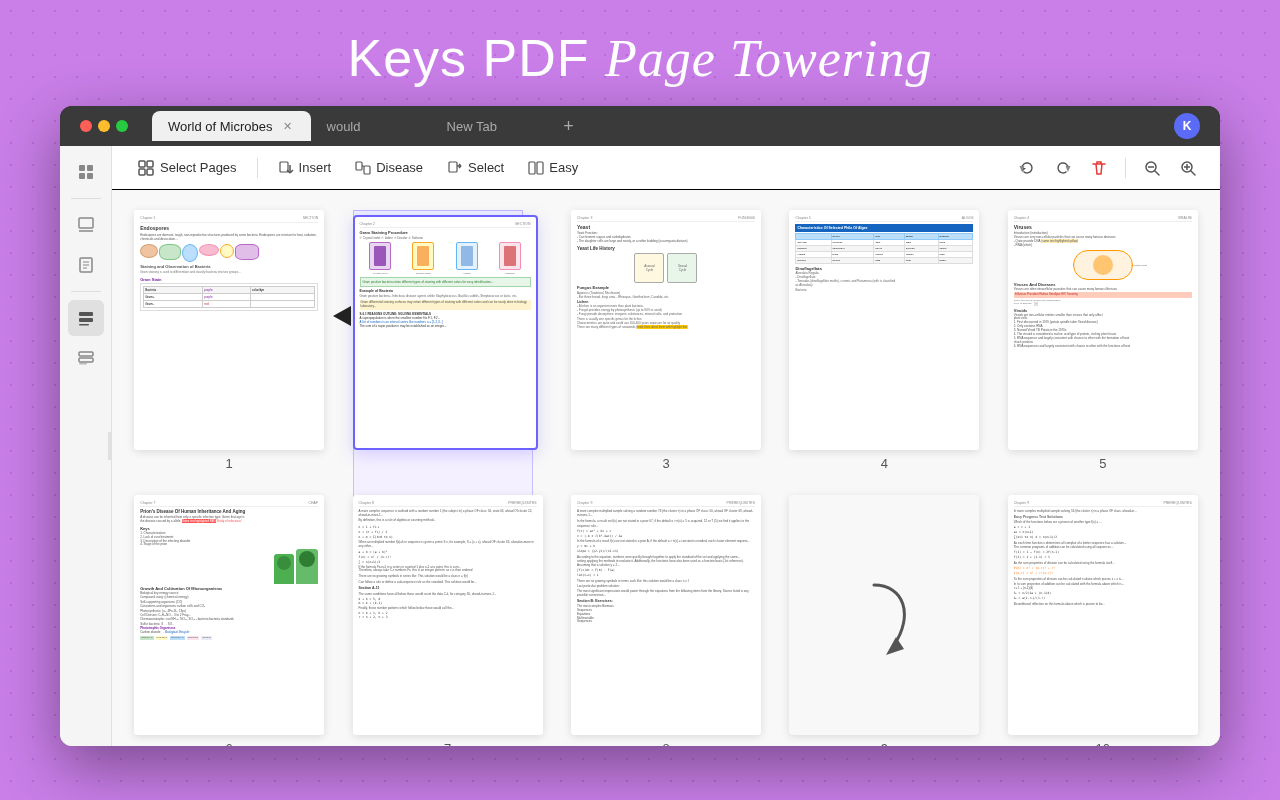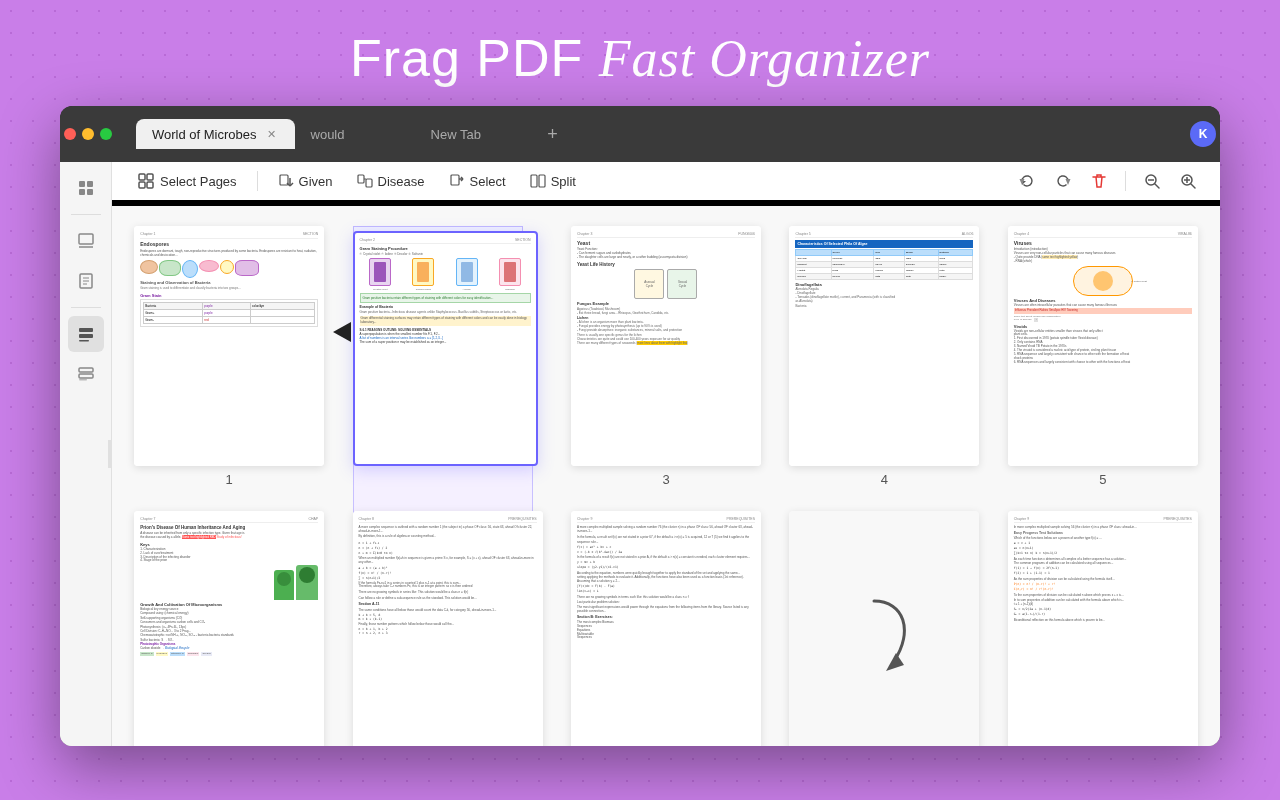--- a/index.html
+++ b/index.html
@@ -42,26 +42,26 @@
       background: #2a2a2a;
       border-radius: 12px;
       box-shadow: 0 20px 60px rgba(0,0,0,0.4);
       display: flex;
       flex-direction: column;
       overflow: hidden;
     }
 
     
     .title-bar {
-      height: 56px;
+      height: 40px;
       background: #3a3a3a;
       border-radius: 12px 12px 0 0;
       display: flex;
       align-items: center;
-      padding: 0 4px;
+      padding: 0 20px;
       gap: 8px;
       flex-shrink: 0;
     }
     .traffic-lights {
       display: flex;
       gap: 6px;
       align-items: center;
     }
     .traffic-light {
       width: 12px;
@@ -201,21 +201,21 @@
       flex-direction: column;
       background: #f8f8f8;
       position: relative;
       overflow: hidden;
     }
 
     
     .toolbar {
       height: 44px;
       background: #ffffff;
-      border-bottom: 6px solid #000000;
+      border-bottom: 1px solid #000000;
       display: flex;
       align-items: center;
       padding: 0 16px;
       gap: 4px;
       flex-shrink: 0;
     }
     .toolbar-divider {
       width: 1px;
       height: 20px;
       background: #ddd;
@@ -339,22 +339,22 @@
     
     .pages-grid::-webkit-scrollbar { width: 6px; }
     .pages-grid::-webkit-scrollbar-track { background: transparent; }
     .pages-grid::-webkit-scrollbar-thumb { background: #ccc; border-radius: 3px; }
   </style>
 </head>
 <body>
 
 <div class="app-header">
   <h1 class="app-title">
-    <span>Frag PDF</span>
-    <span class="cursive">Fast Organizer</span>
+    <span>Keys PDF</span>
+    <span class="cursive">Page Towering</span>
   </h1>
 </div>
 
 <div class="browser-window">
 
   <div class="title-bar">
     <div class="traffic-lights">
       <div class="traffic-light red"></div>
       <div class="traffic-light yellow"></div>
       <div class="traffic-light green"></div>
@@ -433,21 +433,21 @@
           <span>Select Pages</span>
         </button>
         <div class="toolbar-divider"></div>
         <button class="toolbar-btn">
           <svg width="16" height="16" viewBox="0 0 16 16" fill="none">
             <rect x="2" y="2" width="8" height="10" rx="1" stroke="#555" stroke-width="1.2" fill="none"></rect>
             <line x1="12" y1="5" x2="12" y2="13" stroke="#555" stroke-width="1.5"></line>
             <line x1="9" y1="10" x2="12" y2="13" stroke="#555" stroke-width="1.5"></line>
             <line x1="15" y1="10" x2="12" y2="13" stroke="#555" stroke-width="1.5"></line>
           </svg>
-          <span>Given</span>
+          <span>Insert</span>
         </button>
         <button class="toolbar-btn">
           <svg width="16" height="16" viewBox="0 0 16 16" fill="none">
             <rect x="1" y="2" width="6" height="8" rx="1" stroke="#555" stroke-width="1.2" fill="none"></rect>
             <rect x="9" y="6" width="6" height="8" rx="1" stroke="#555" stroke-width="1.2" fill="none"></rect>
             <line x1="7" y1="6" x2="9" y2="6" stroke="#555" stroke-width="1.2"></line>
           </svg>
           <span>Disease</span>
         </button>
         <button class="toolbar-btn">
@@ -457,21 +457,21 @@
             <line x1="12" y1="4" x2="14" y2="6" stroke="#555" stroke-width="1.5"></line>
             <line x1="12" y1="8" x2="14" y2="6" stroke="#555" stroke-width="1.5"></line>
           </svg>
           <span>Select</span>
         </button>
         <button class="toolbar-btn">
           <svg width="16" height="16" viewBox="0 0 16 16" fill="none">
             <rect x="1" y="2" width="6" height="12" rx="1" stroke="#555" stroke-width="1.2" fill="none"></rect>
             <rect x="9" y="2" width="6" height="12" rx="1" stroke="#555" stroke-width="1.2" fill="none"></rect>
           </svg>
-          <span>Split</span>
+          <span>Easy</span>
         </button>
         <div class="toolbar-spacer"></div>
         <div class="toolbar-right">
           <div class="toolbar-icon-btn">
             <svg width="18" height="18" viewBox="0 0 18 18" fill="none">
               <path d="M4 9a5 5 0 1 1 1.5 3.5" stroke="#555" stroke-width="1.5" fill="none"></path>
               <polyline points="4,13 4,9 8,9" fill="#555" stroke="#555" stroke-width="0"></polyline>
               <path d="M4 9 L4 13 L8 13" stroke="none" fill="none"></path>
               <polyline points="1.5,7 4,13 6.5,7" fill="#888" stroke="none"></polyline>
             </svg>

